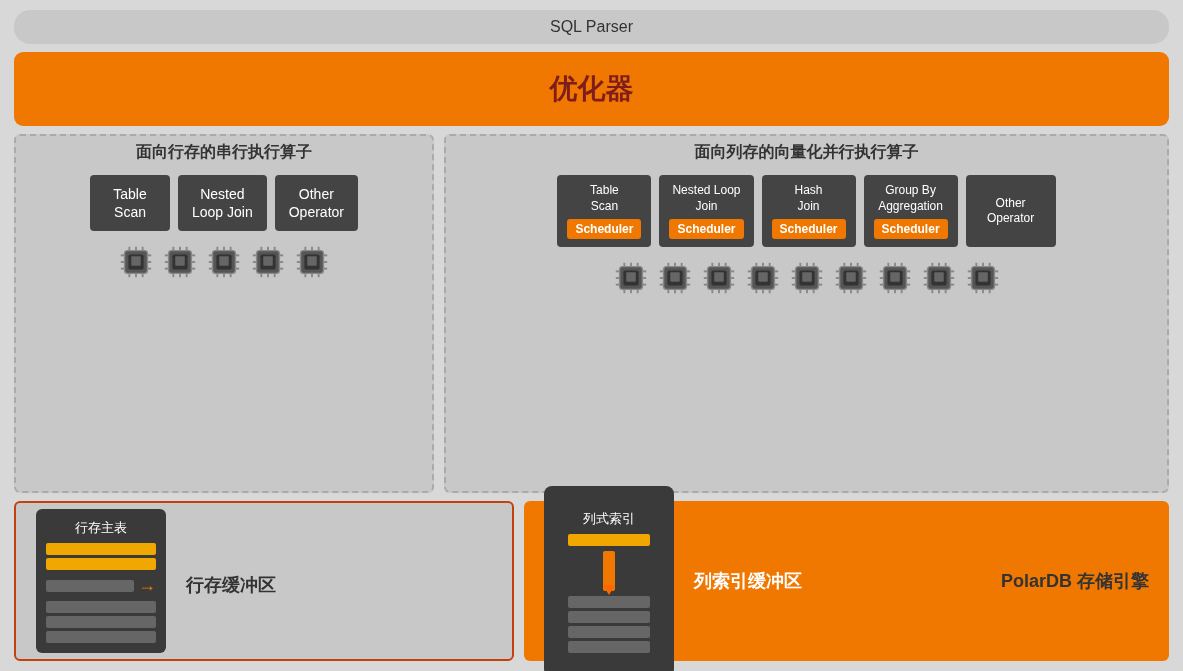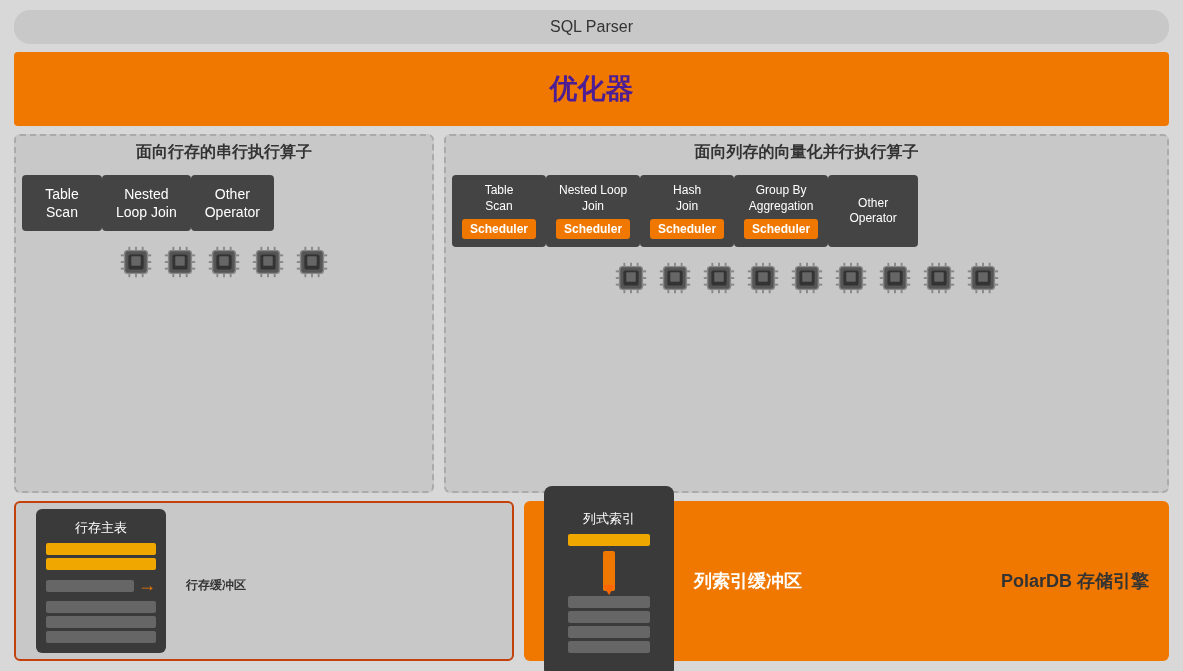--- a/index.html
+++ b/index.html
@@ -28,26 +28,26 @@
       text-align: center;
       padding: 8px 0;
       font-size: 16px;
       color: #333;
       font-weight: 500;
     }
 
     
     .optimizer-bar {
       background: #f07800;
-      border-radius: 4px;
+      border-radius: 9px;
       text-align: center;
       padding: 18px 0;
       font-size: 28px;
       font-weight: bold;
-      color: #4c1d95;
+      color: #7f1d1d;
     }
 
     
     .executors-section {
       display: flex;
       gap: 10px;
       flex: 1;
     }
 
     .executor-box {
@@ -71,22 +71,22 @@
     .executor-title {
       font-size: 16px;
       font-weight: bold;
       color: #333;
       text-align: center;
       margin-bottom: 4px;
     }
 
     .operators-row {
       display: flex;
-      gap: 0;
-      justify-content: flex-start;
+      gap: 8px;
+      justify-content: center;
       align-items: stretch;
     }
 
     .operator-block {
       background: #444;
       color: white;
       border-radius: 4px;
       padding: 10px 14px;
       text-align: center;
       font-size: 14px;
@@ -188,21 +188,21 @@
       height: 12px;
       border-radius: 2px;
       background: #666;
     }
 
     .table-row-vis.highlighted {
       background: #f0a800;
     }
 
     .storage-label {
-      font-size: 12px;
+      font-size: 18px;
       font-weight: bold;
       color: #333;
       margin-top: 8px;
     }
 
     .storage-label-white {
       font-size: 18px;
       font-weight: bold;
       color: white;
     }

